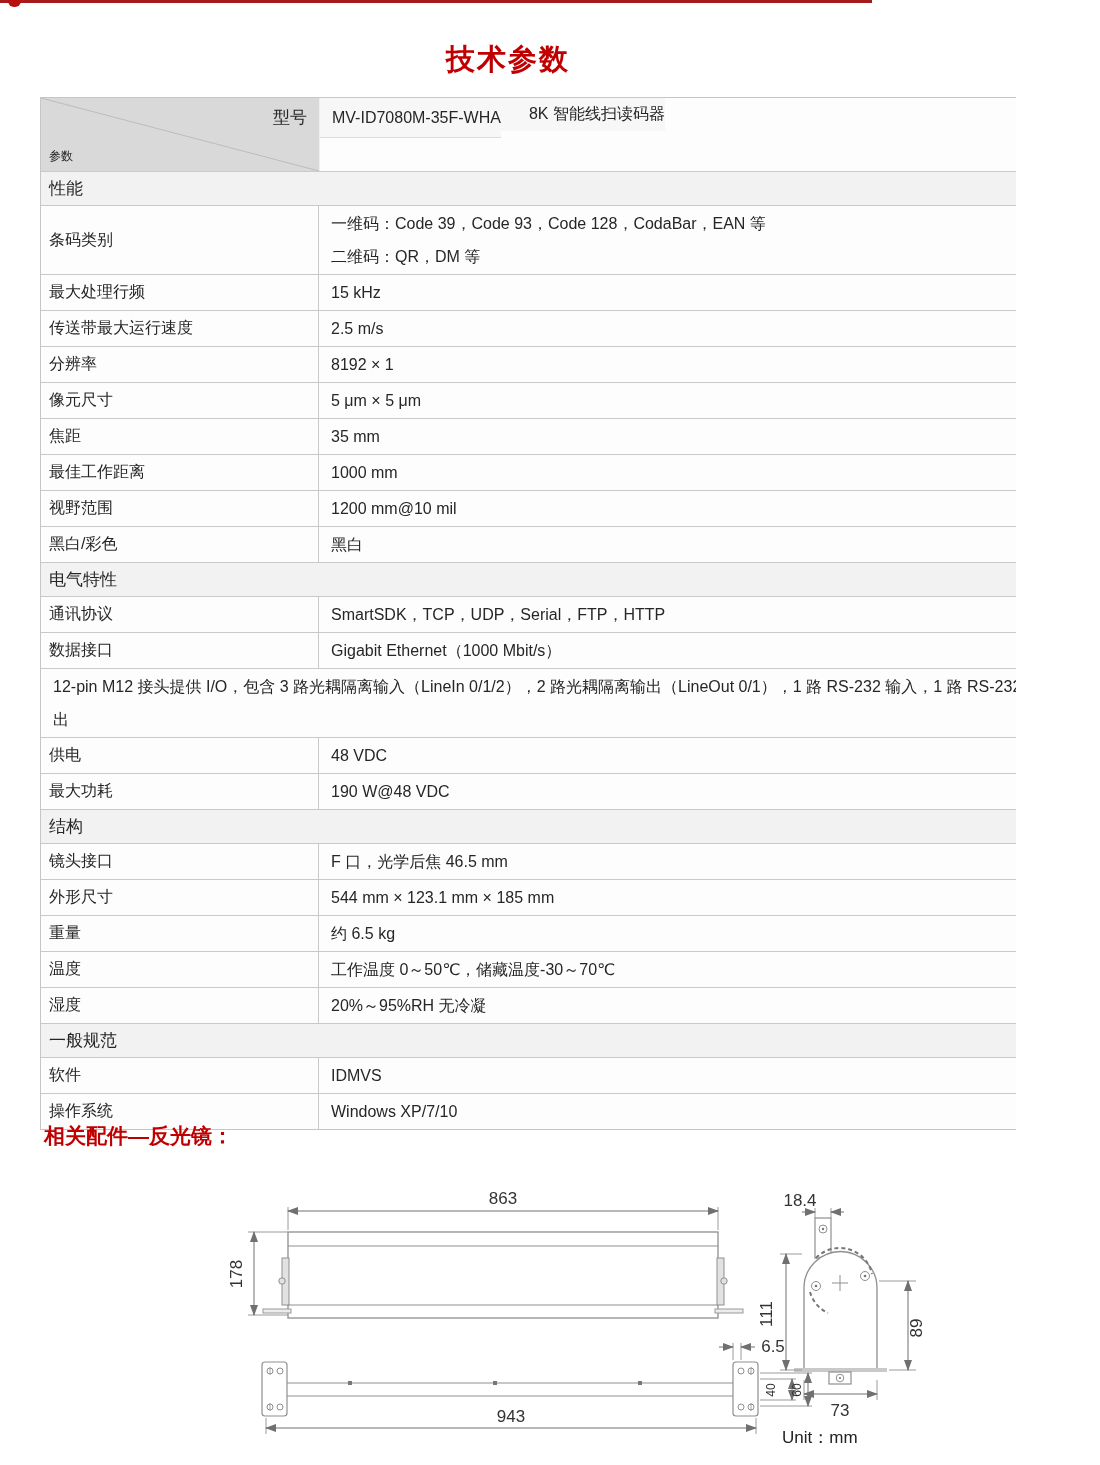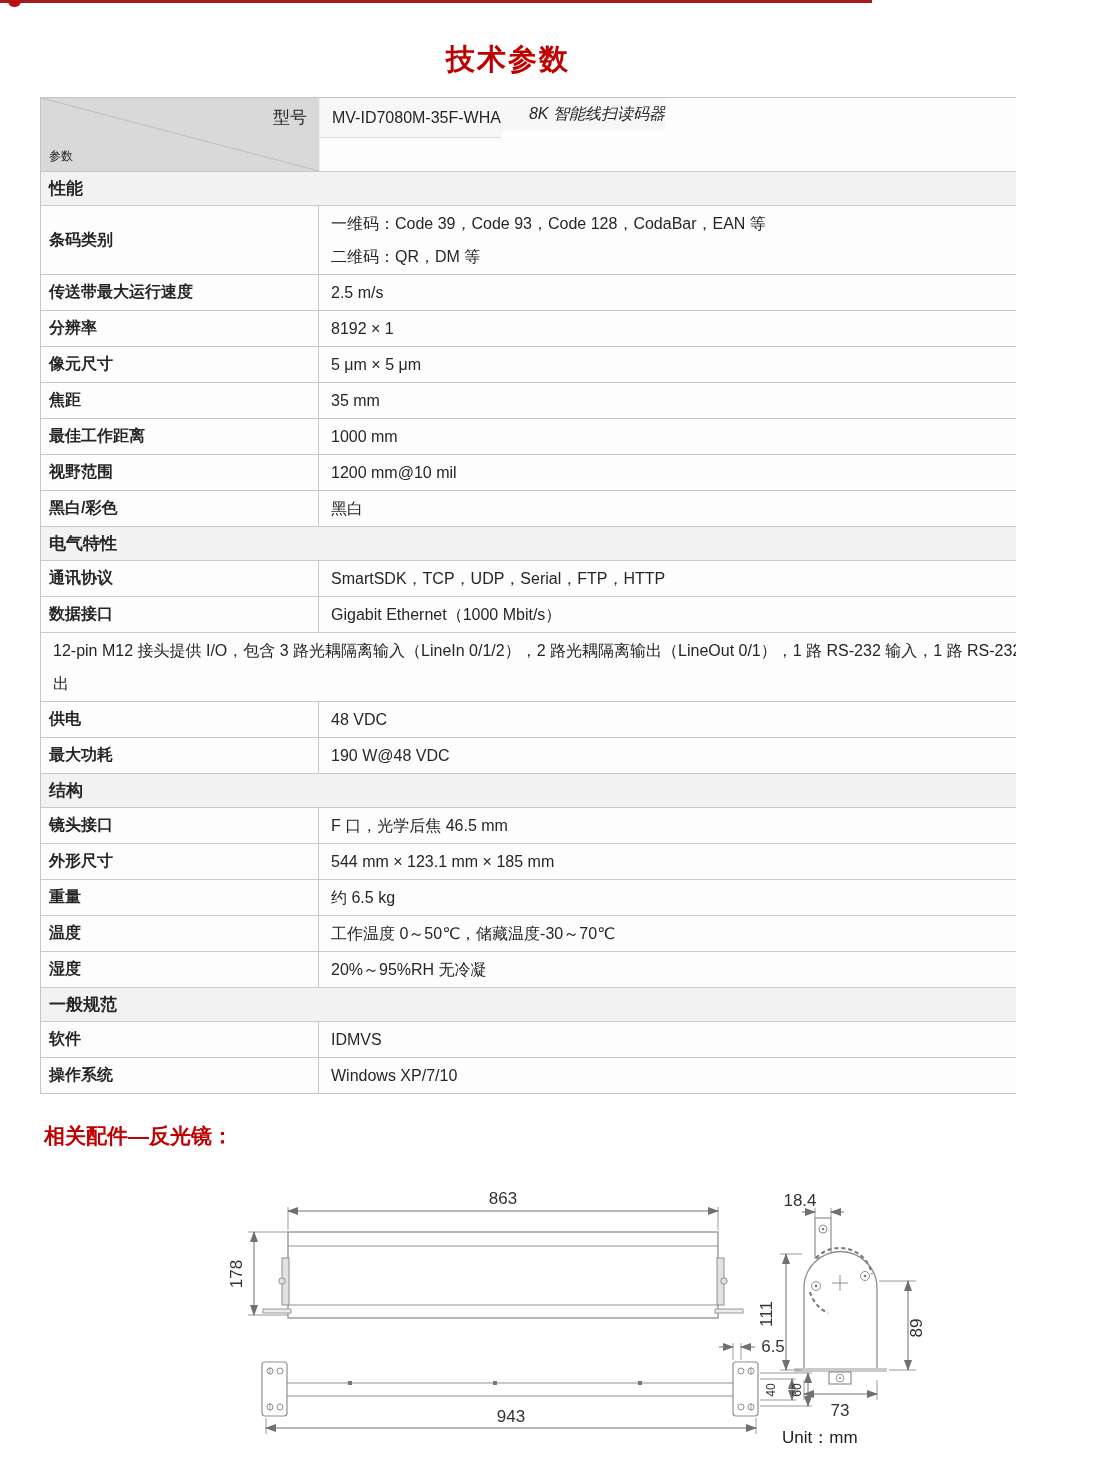--- a/index.html
+++ b/index.html
@@ -16,26 +16,26 @@
   .spec-table{position:absolute;left:40px;top:97px;width:1020px;box-sizing:border-box;
     border:1px solid #c6c6c6;background:#fdfdfd;font-size:16px;color:#262626;}
   .t-header{display:flex;height:73px;}
   .th-left{position:relative;width:278px;flex:0 0 278px;background:#d9d9d9;border-right:1px solid #efefef;}
   .th-left svg{position:absolute;left:0;top:0;}
   .th-top-label{position:absolute;right:12px;top:8px;font-size:17px;}
   .th-bottom-label{position:absolute;left:8px;bottom:6px;font-size:12px;}
   .th-right{flex:1;display:flex;flex-direction:row;}
   .th-model{height:40px;box-sizing:border-box;border-bottom:1px solid #dcdcdc;display:flex;align-items:center;
     padding-left:12px;background:#f7f7f7;}
-  .th-product{height:33px;display:flex;align-items:center;padding-left:28px;background:#f7f7f7;font-style:italic;}
+  .th-product{height:33px;display:flex;align-items:center;padding-left:28px;background:#f7f7f7;}
 
   .trow{display:flex;border-top:1px solid #c9c9c9;min-height:34px;box-sizing:border-box;}
-  .trow-section{background:#f2f2f2;font-weight:bold;align-items:center;padding-left:8px;font-size:17px;}
+  .trow-section{background:#f2f2f2;font-weight:normal;align-items:center;padding-left:8px;font-size:17px;}
   .tlabel{width:278px;flex:0 0 278px;box-sizing:border-box;padding:0 8px;display:flex;align-items:center;
-    border-right:1px solid #c9c9c9;background:#fdfdfd;font-weight:bold;}
+    border-right:1px solid #c9c9c9;background:#fdfdfd;}
   .tvalue{flex:1;padding:1px 12px;display:flex;flex-direction:column;justify-content:center;background:#fdfdfd;}
   .tline{line-height:33px;}
 
   .accessories-heading{position:absolute;left:44px;top:1122px;font-size:21px;font-weight:bold;color:#c00000;}
 
   .drawing{position:absolute;}
   .dim-text{fill:#333333;font-size:17px;font-family:"Liberation Sans","DejaVu Sans",sans-serif;}
   .dim-text-sm{fill:#333333;font-size:12px;font-family:"Liberation Sans","DejaVu Sans",sans-serif;}
   .unit-text{fill:#222222;font-size:17px;font-family:"Liberation Sans","DejaVu Sans",sans-serif;}
 </style>
@@ -68,20 +68,26 @@
           <span>性能</span>
         </div>
         <div class="trow trow-data">
           <div class="tlabel">条码类别</div>
           <div class="tvalue">
             <div class="tline">一维码：Code 39，Code 93，Code 128，CodaBar，EAN 等</div>
             <div class="tline">二维码：QR，DM 等</div>
           </div>
         </div>
         <div class="trow trow-data">
+          <div class="tlabel">最大处理行频</div>
+          <div class="tvalue">
+            <div class="tline">15 kHz</div>
+          </div>
+        </div>
+        <div class="trow trow-data">
           <div class="tlabel">传送带最大运行速度</div>
           <div class="tvalue">
             <div class="tline">2.5 m/s</div>
           </div>
         </div>
         <div class="trow trow-data">
           <div class="tlabel">分辨率</div>
           <div class="tvalue">
             <div class="tline">8192 × 1</div>
           </div>

